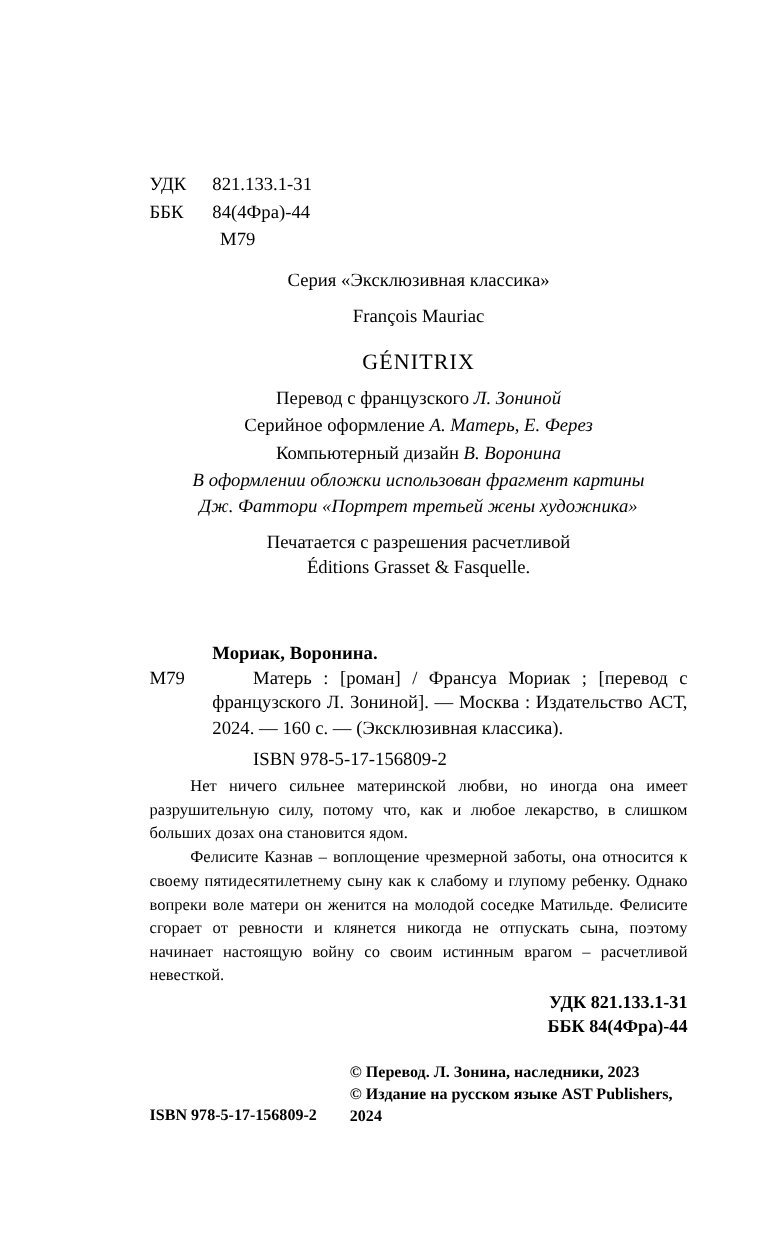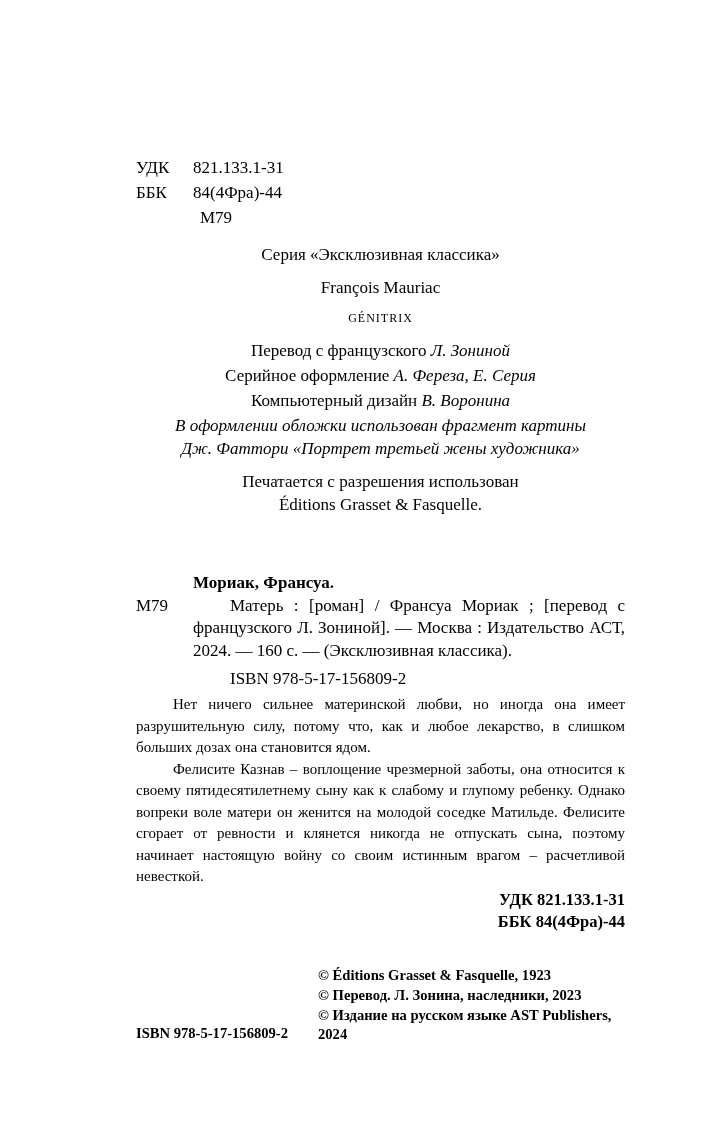--- a/index.html
+++ b/index.html
@@ -15,21 +15,21 @@
   
   .top-codes { line-height: 25px; }
   .code-row { display: flex; }
   .code-label { width: 57px; flex: 0 0 57px; }
   .code-m { margin-left: 64px; }
 
   
   .center { text-align: center; }
   .series-line { margin-top: 14px; line-height: 21px; font-family: Liberation Serif, serif; }
   .orig-author { margin-top: 12px; line-height: 21px; }
-  .orig-title { margin-top: 9px; line-height: 22px; font-size: 12px; letter-spacing: 1px; }
+  .orig-title { margin-top: 20px; line-height: 22px; font-size: 20px; letter-spacing: 1px; }
   .credits { margin-top: 9px; line-height: 25px; }
   .credit-name { font-style: italic; margin-top: 22px; }
   .cover-note { margin-top: 1px; line-height: 23px; font-style: italic; font-weight: normal; }
   .permission { margin-top: 10px; line-height: 23px; }
 
   
   .catalog { position: relative; margin-top: 56px; line-height: 22.5px; text-align: justify; }
   .catalog-body { padding-left: 57px; }
   .catalog-author { font-weight: bold; }
   .catalog-desc { text-indent: 37px; }
@@ -65,38 +65,38 @@
       </div>
       <div class="code-m">М79</div>
     </div>
 
     <div class="series-line center">Серия «Эксклюзивная классика»</div>
     <div class="orig-author center">François Mauriac</div>
     <div class="orig-title center">GÉNITRIX</div>
 
     <div class="credits center">
       <div><span>Перевод с французского </span><span class="credit-name">Л. Зониной</span></div>
-      <div><span>Серийное оформление </span><span class="credit-name">А. Фереза, Е. Серия</span></div>
+      <div><span>Серийное оформление </span><span class="credit-name">А. Матерь, Е. Ферез</span></div>
       <div><span>Компьютерный дизайн </span><span class="credit-name">В. Воронина</span></div>
     </div>
 
     <div class="cover-note center">
       <div>В оформлении обложки использован фрагмент картины</div>
       <div>Дж. Фаттори «Портрет третьей жены художника»</div>
     </div>
 
     <div class="permission center">
-      <div>Печатается с разрешения использован</div>
+      <div>Печатается с разрешения расчетливой</div>
       <div>Éditions Grasset &amp; Fasquelle.</div>
     </div>
 
     <div class="catalog">
       <span class="catalog-code">М79</span>
       <div class="catalog-body">
-        <div class="catalog-author">Мориак, Франсуа.</div>
+        <div class="catalog-author">Мориак, Воронина.</div>
         <div class="catalog-desc">Матерь : [роман] / Франсуа Мориак ; [перевод с французского Л. Зониной]. — Москва : Издательство АСТ, 2024. — 160 с. — (Эксклюзивная классика).</div>
       </div>
     </div>
 
     <div class="isbn-line">ISBN 978-5-17-156809-2</div>
 
     <div class="annotation">
       <p>Нет ничего сильнее материнской любви, но иногда она имеет разрушительную силу, потому что, как и любое лекарство, в слишком больших дозах она становится ядом.</p>
       <p>Фелисите Казнав – воплощение чрезмерной заботы, она относится к своему пятидесятилетнему сыну как к слабому и глупому ребенку. Однако вопреки воле матери он женится на молодой соседке Матильде. Фелисите сгорает от ревности и клянется никогда не отпускать сына, поэтому начинает настоящую войну со своим истинным врагом – расчетливой невесткой.</p>
     </div>
@@ -104,18 +104,17 @@
     <div class="codes-right">
       <div>УДК 821.133.1-31</div>
       <div>ББК 84(4Фра)-44</div>
     </div>
 
   </div>
 
   <div class="bottom-block">
     <span class="bottom-isbn">ISBN 978-5-17-156809-2</span>
     <div class="copyright-lines">
-      <div>© Éditions Grasset &amp; Fasquelle, 1923</div>
       <div>© Перевод. Л. Зонина, наследники, 2023</div>
       <div>© Издание на русском языке AST Publishers, 2024</div>
     </div>
   </div>
 </div>
 
 </body></html>

